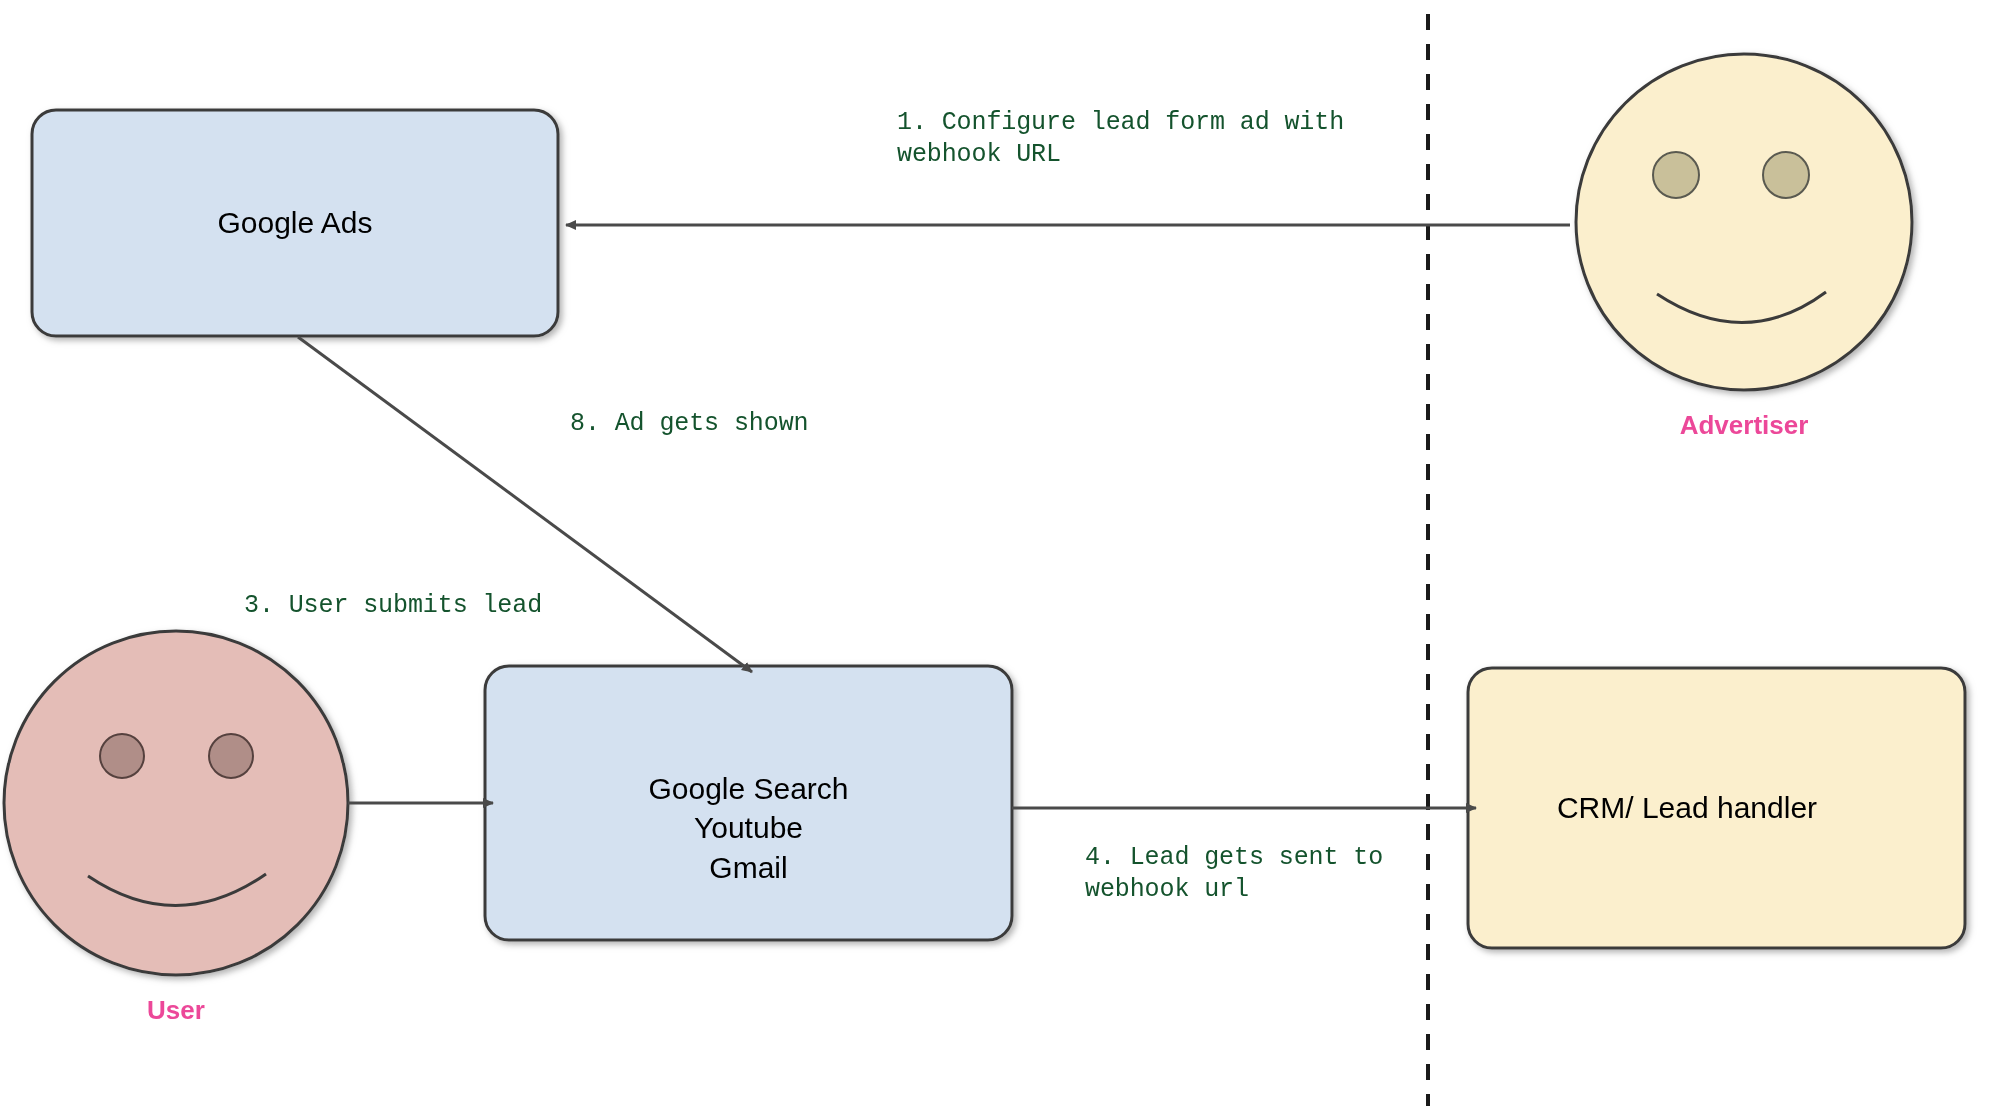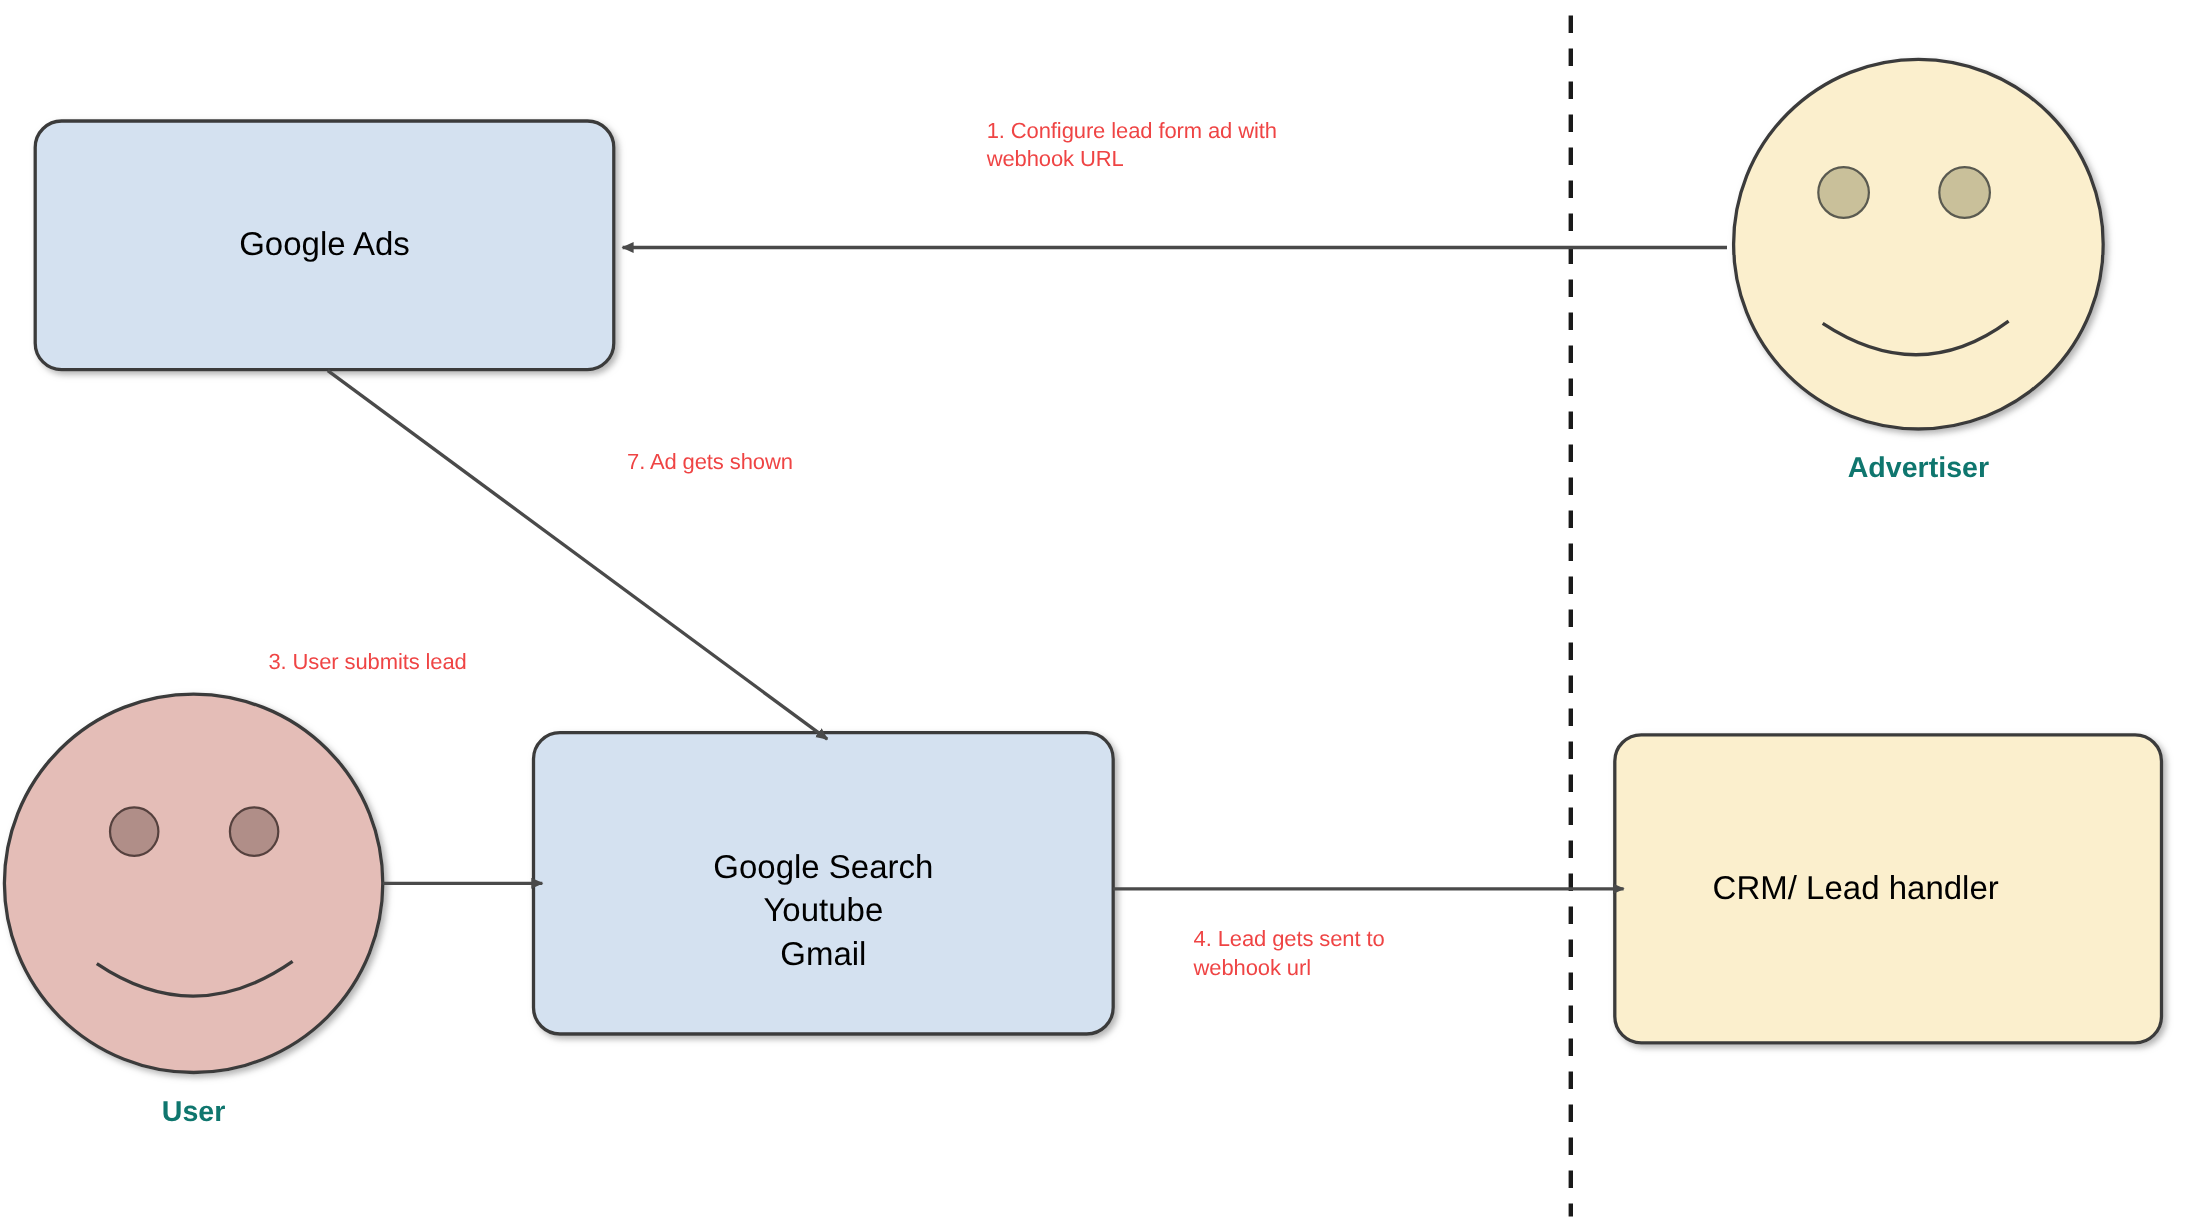--- a/index.html
+++ b/index.html
@@ -22,45 +22,45 @@
   .svg-layer {
     position: absolute;
     top: 0;
     left: 0;
     width: 2004px;
     height: 1116px;
   }
   
   .label {
     position: absolute;
-    font-family: Liberation Sans, sans-serif;
-    font-size: 20px;
+    font-family: Liberation Mono, monospace;
+    font-size: 25px;
     line-height: 1.28;
-    color: #ef4444;
+    color: #14532d;
     white-space: pre-line;
     letter-spacing: -0.1px;
   }
   .node-text {
     position: absolute;
     font-family: "Liberation Sans", sans-serif;
     font-size: 30px;
     line-height: 1.32;
     color: #000000;
     text-align: center;
     white-space: pre-line;
     display: flex;
     align-items: center;
     justify-content: center;
   }
   .actor-caption {
     position: absolute;
     font-family: "Liberation Sans", sans-serif;
     font-size: 26px;
     font-weight: bold;
-    color: #0f766e;
+    color: #ec4899;
     text-align: center;
     width: 100%;
   }
   .actor-wrap {
     position: absolute;
   }
 </style>
 </head>
 <body>
 
@@ -125,20 +125,20 @@
     <div class="actor-caption">Advertiser</div>
   </div>
 
   <div class="actor-wrap" style="left:26px; top:995px; width:300px;">
     <div class="actor-caption">User</div>
   </div>
 
   <div class="label" style="left:897px; top:107px; width:520px;">1.  Configure lead form ad with
 webhook URL</div>
 
-  <div class="label" style="left:570px; top:408px; width:330px;">7.  Ad gets shown</div>
+  <div class="label" style="left:570px; top:408px; width:330px;">8.  Ad gets shown</div>
 
   <div class="label" style="left:244px; top:590px; width:340px;">3.  User submits lead</div>
 
   <div class="label" style="left:1046px; top:842px; width:360px;margin-left:39px;">4.  Lead gets sent to
 webhook url</div>
 
 </div>
 
 </body></html>

